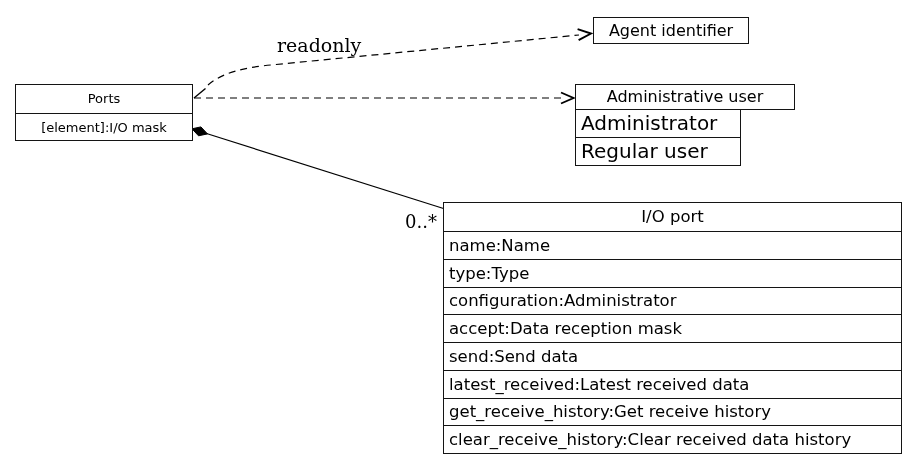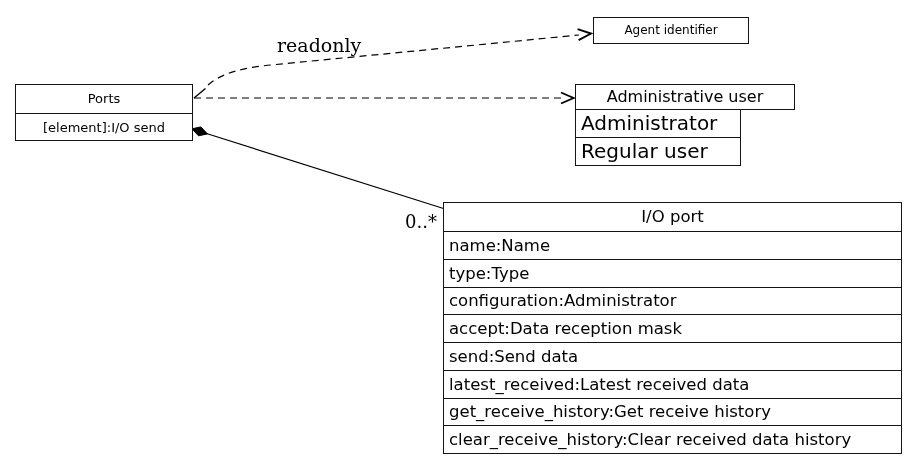--- a/index.html
+++ b/index.html
@@ -14,21 +14,21 @@
   .node-row{white-space:nowrap;overflow:hidden;padding-left:5px;}
   .bb{border-bottom:1px solid #141414;}
   .bt{border-top:1px solid #141414;}
 
   
   #ports{left:15px;top:84px;width:178px;height:57px;font-size:13px;}
   #ports .node-title{height:28px;line-height:28px;}
   #ports .node-row{height:27px;line-height:27px;text-align:center;padding-left:0;}
 
   
-  #agent{left:593px;top:17px;width:156px;height:27px;font-size:12px;}
+  #agent{left:593px;top:17px;width:156px;height:27px;font-size:16px;}
   #agent .node-title{height:25px;line-height:25px;}
 
   
   #admin-header{left:575px;top:84px;width:220px;height:26px;font-size:16px;}
   #admin-header .node-title{height:24px;line-height:24px;}
   #admin-body{left:575px;top:109px;width:166px;height:57px;font-size:20px;}
   #admin-body .node-row{height:27px;line-height:27px;}
 
   
   #ioport{left:443px;top:202px;width:459px;height:252px;font-size:16.5px;display:flex;flex-direction:column;}
@@ -58,21 +58,21 @@
 
     <path d="M 194 98 L 562 98" fill="none" stroke="#000" stroke-width="1.2" stroke-dasharray="7,5"></path>
     <path d="M 561 92.5 L 573.5 98 L 561 103.5" fill="none" stroke="#000" stroke-width="1.9"></path>
 
     <line x1="206.5" y1="133.5" x2="443.5" y2="208.5" stroke="#000" stroke-width="1.2"></line>
     <polygon points="192,128.8 200.9,126.9 207.5,133.9 198.5,135.8" fill="#000" stroke="#000" stroke-width="1"></polygon>
   </svg>
 
   <div class="node" id="ports">
     <div class="node-title bb">Ports</div>
-    <div class="node-row">[element]:I/O send</div>
+    <div class="node-row">[element]:I/O mask</div>
   </div>
 
   <div class="node" id="agent">
     <div class="node-title">Agent identifier</div>
   </div>
 
   <div class="node" id="admin-header">
     <div class="node-title">Administrative user</div>
   </div>
   <div class="node" id="admin-body">

